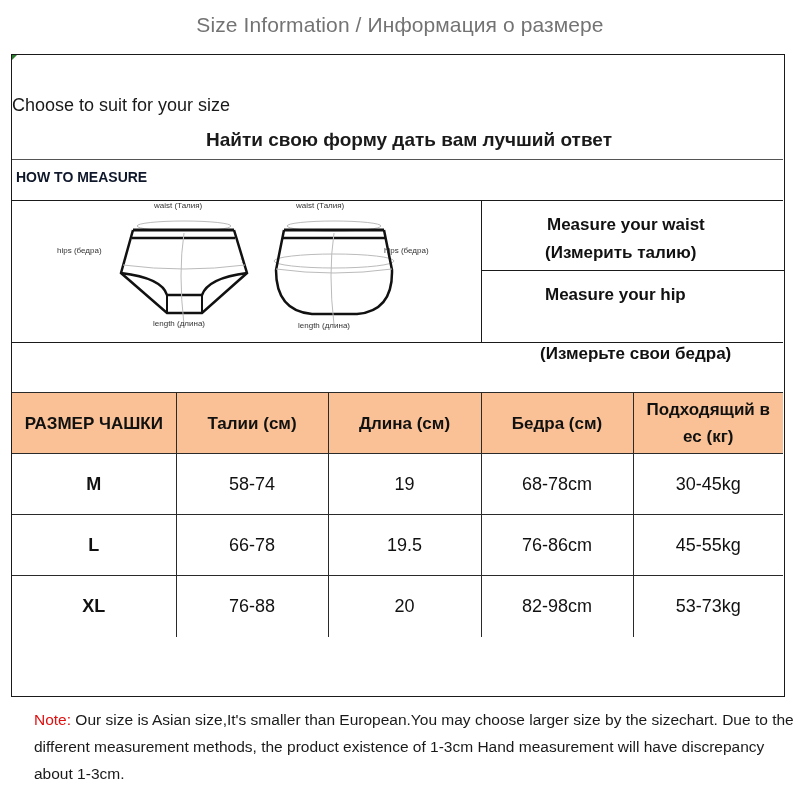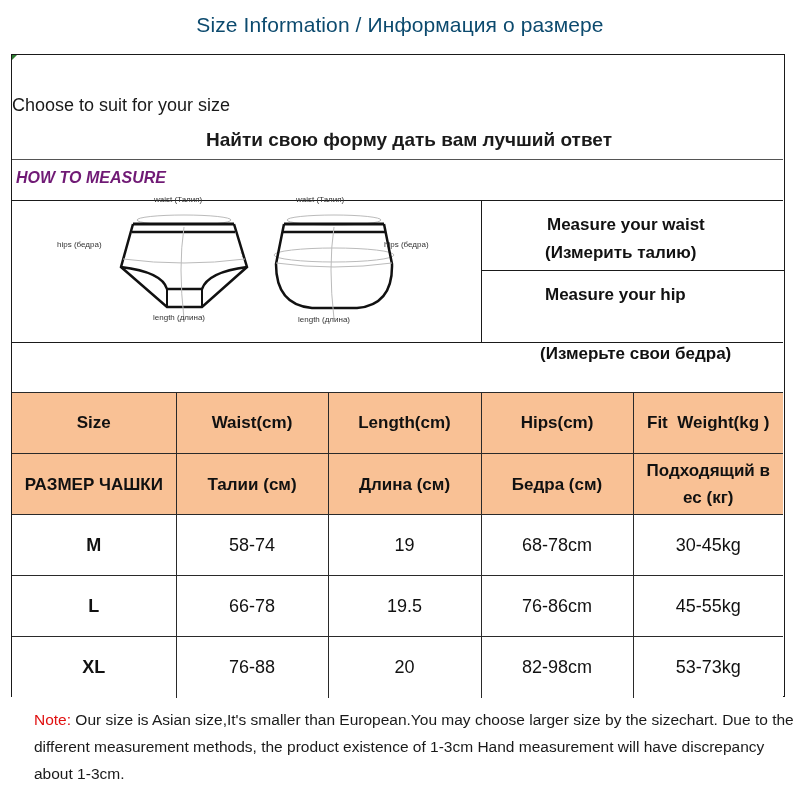--- a/index.html
+++ b/index.html
@@ -1,21 +1,21 @@
 <!DOCTYPE html>
 <html><head>
   <meta charset="utf-8">
   <style>
     * { box-sizing: border-box; margin: 0; padding: 0; }
     html, body { width: 800px; height: 800px; background: #ffffff; overflow: hidden; }
     body { font-family: "Liberation Sans", "DejaVu Sans", sans-serif; color: #111; position: relative; }
 
     .page-title {
       position: absolute; left: 0; top: 13px; width: 800px;
-      text-align: center; font-size: 21px; color: #0c4a6e; letter-spacing: 0.1px;
+      text-align: center; font-size: 21px; color: #737373; letter-spacing: 0.1px;
     }
 
     .frame {
       position: absolute; left: 11px; top: 54px; width: 774px; height: 643px;
       border: 1.5px solid #1a1a1a;
     }
     .corner-mark {
       position: absolute; width: 0; height: 0;
       border-top: 5px solid #2e7d32; border-right: 5px solid transparent;
     }
@@ -27,28 +27,28 @@
     .intro-en {
       position: absolute; left: 0; top: 40px; width: 750px; 
       font-size: 18px; color: #1a1a1a;
     }
     .intro-ru {
       position: absolute; left: 0; top: 74px; width: 794px; text-align: center;
       font-size: 19px; font-weight: bold; color: #1a1a1a;
     }
 
     .how-title {
-      position: absolute; left: 4px; top: 114px; font-size: 16px; font-weight: bold; color: #701a75; font-style: italic;
+      position: absolute; left: 4px; top: 114px; font-size: 14px; font-weight: bold; color: #0f172a;
     }
     .how-divider {
       position: absolute; left: 0; top: 145px; width: 771px; height: 0; border-top: 1.5px solid #1a1a1a;
     }
 
     .diagram-area {
-      position: absolute; left: 0; top: 132px; width: 469px; height: 141px;
+      position: absolute; left: 0; top: 138px; width: 469px; height: 141px;
     }
     .diagram-area svg { position: absolute; left: 0; top: 0; }
     .dlabel { position: absolute; font-size: 8px; color: #333; white-space: nowrap; }
 
     .measure-col {
       position: absolute; left: 469px; top: 146px; width: 257px; height: 141px;
       border-left: 1.5px solid #1a1a1a;
       text-decoration: underline;
     }
     .measure-box {
@@ -150,27 +150,20 @@
 
   <table class="size-table">
     <colgroup>
       <col style="width:164px">
         <col style="width:152px">
         <col style="width:153px">
         <col style="width:152px">
         <col style="width:150px">
     </colgroup>
     <tbody>
-        <tr class="head">
-      <td>Size</td>
-      <td>Waist(cm)</td>
-      <td>Length(cm)</td>
-      <td>Hips(cm)</td>
-      <td style="white-space:pre;">Fit  Weight(kg )</td>
-    </tr>
     <tr class="head ru">
       <td>РАЗМЕР ЧАШКИ</td>
       <td>Талии (см)</td>
       <td>Длина (см)</td>
       <td>Бедра (см)</td>
       <td style="padding:0 10px;">Подходящий в ес (кг)</td>
     </tr>
     <tr class="row">
       <td class="size-cell">M</td>
       <td class="waist-bold">58-74</td>

